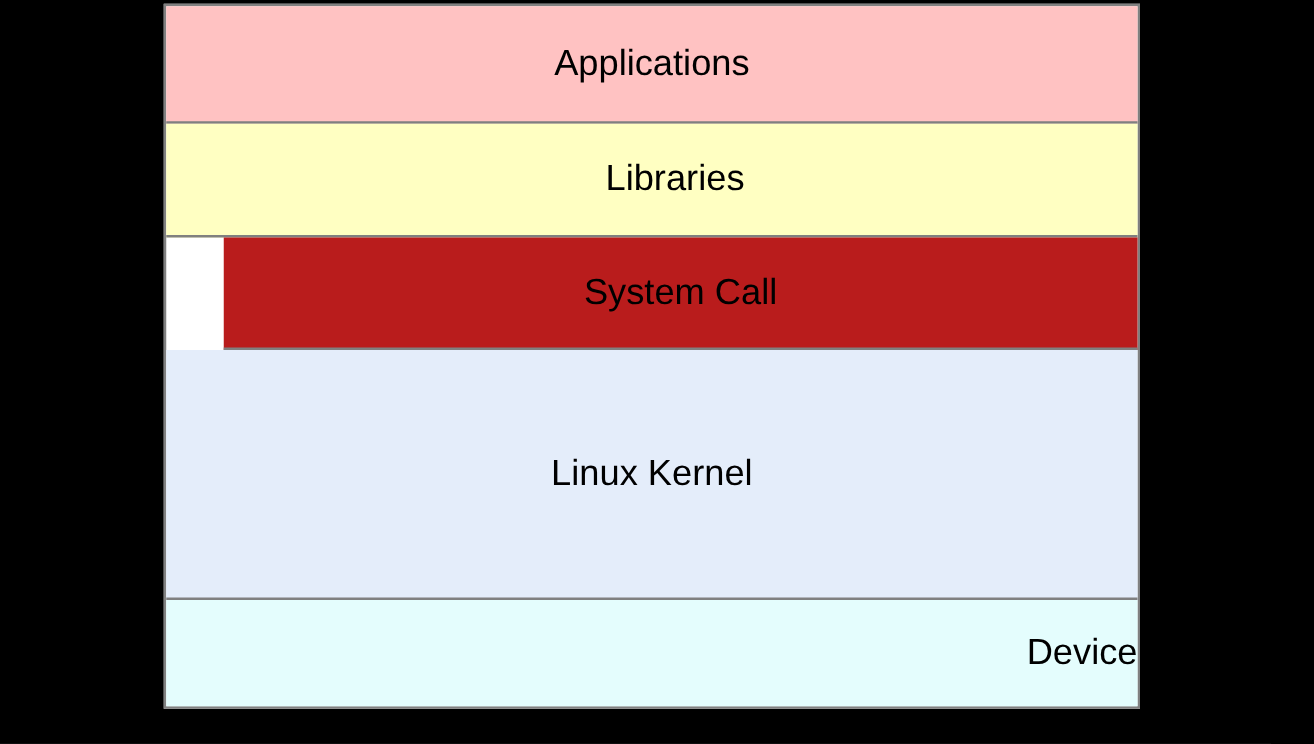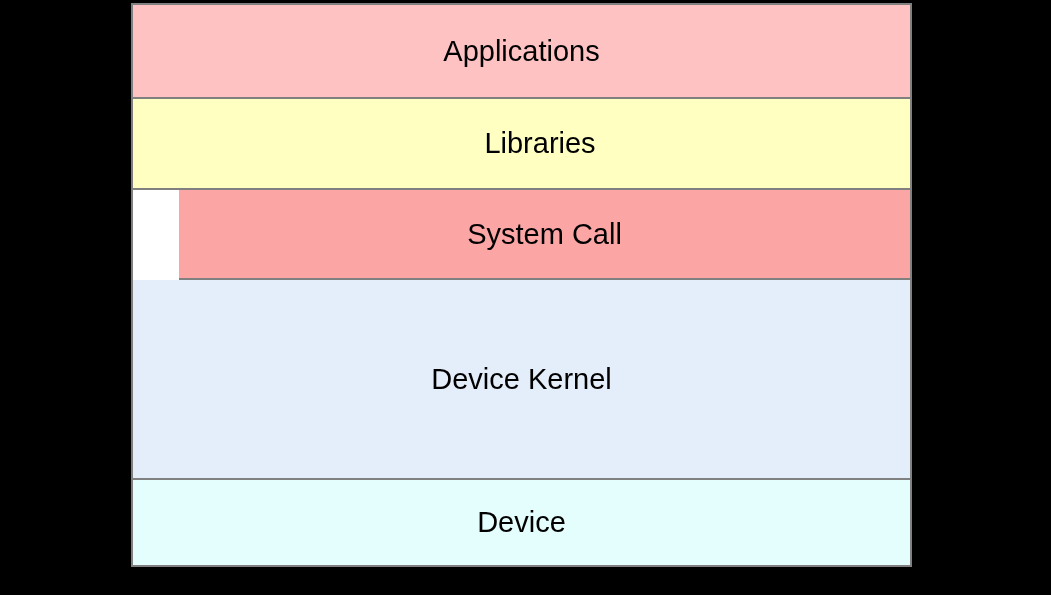--- a/index.html
+++ b/index.html
@@ -35,20 +35,21 @@
     box-sizing: border-box;
     display: flex;
     align-items: center;
     justify-content: center;
     border-bottom: 2px solid #808080;
     position: relative;
     overflow: hidden;
   }
   .layer:last-child {
     border-bottom: none;
+    justify-content: flex-end;
   }
 
   .layer-label {
     color: #000000;
     font-family: "Liberation Sans", sans-serif;
     font-size: 29px;
     font-weight: 400;
     line-height: 1;
     letter-spacing: 0px;
     white-space: nowrap;
@@ -68,25 +69,25 @@
 <div id="layer-stack" style="border-color: rgb(128, 128, 128);">
 
   <div class="layer layer-applications" style="background-color: rgb(255, 194, 194); border-bottom-color: rgb(128, 128, 128);">
     <span class="layer-label" style="color: rgb(0, 0, 0);">Applications</span>
   </div>
 
   <div class="layer layer-libraries" style="background-color: rgb(255, 255, 194); border-bottom-color: rgb(128, 128, 128); padding-left: 37px;">
     <span class="layer-label" style="color: rgb(0, 0, 0);">Libraries</span>
   </div>
 
-  <div class="layer layer-system-call" style="background-color: #fca5a5; border-bottom-color: rgb(128, 128, 128); margin-left: 46px;">
+  <div class="layer layer-system-call" style="background-color: #b91c1c; border-bottom-color: rgb(128, 128, 128); margin-left: 46px;">
     <span class="layer-label" style="color: rgb(0, 0, 0);">System Call</span>
   </div>
 
   <div class="layer layer-linux-kernel" style="background-color: rgb(228, 237, 250); border-bottom-color: rgb(128, 128, 128);">
-    <span class="layer-label" style="color: rgb(0, 0, 0);">Device Kernel</span>
+    <span class="layer-label" style="color: rgb(0, 0, 0);">Linux Kernel</span>
   </div>
 
   <div class="layer layer-device" style="background-color: rgb(228, 253, 253); border-bottom-color: rgb(128, 128, 128);">
     <span class="layer-label" style="color: rgb(0, 0, 0);">Device</span>
   </div>
 
 </div>
 
 </body></html>

